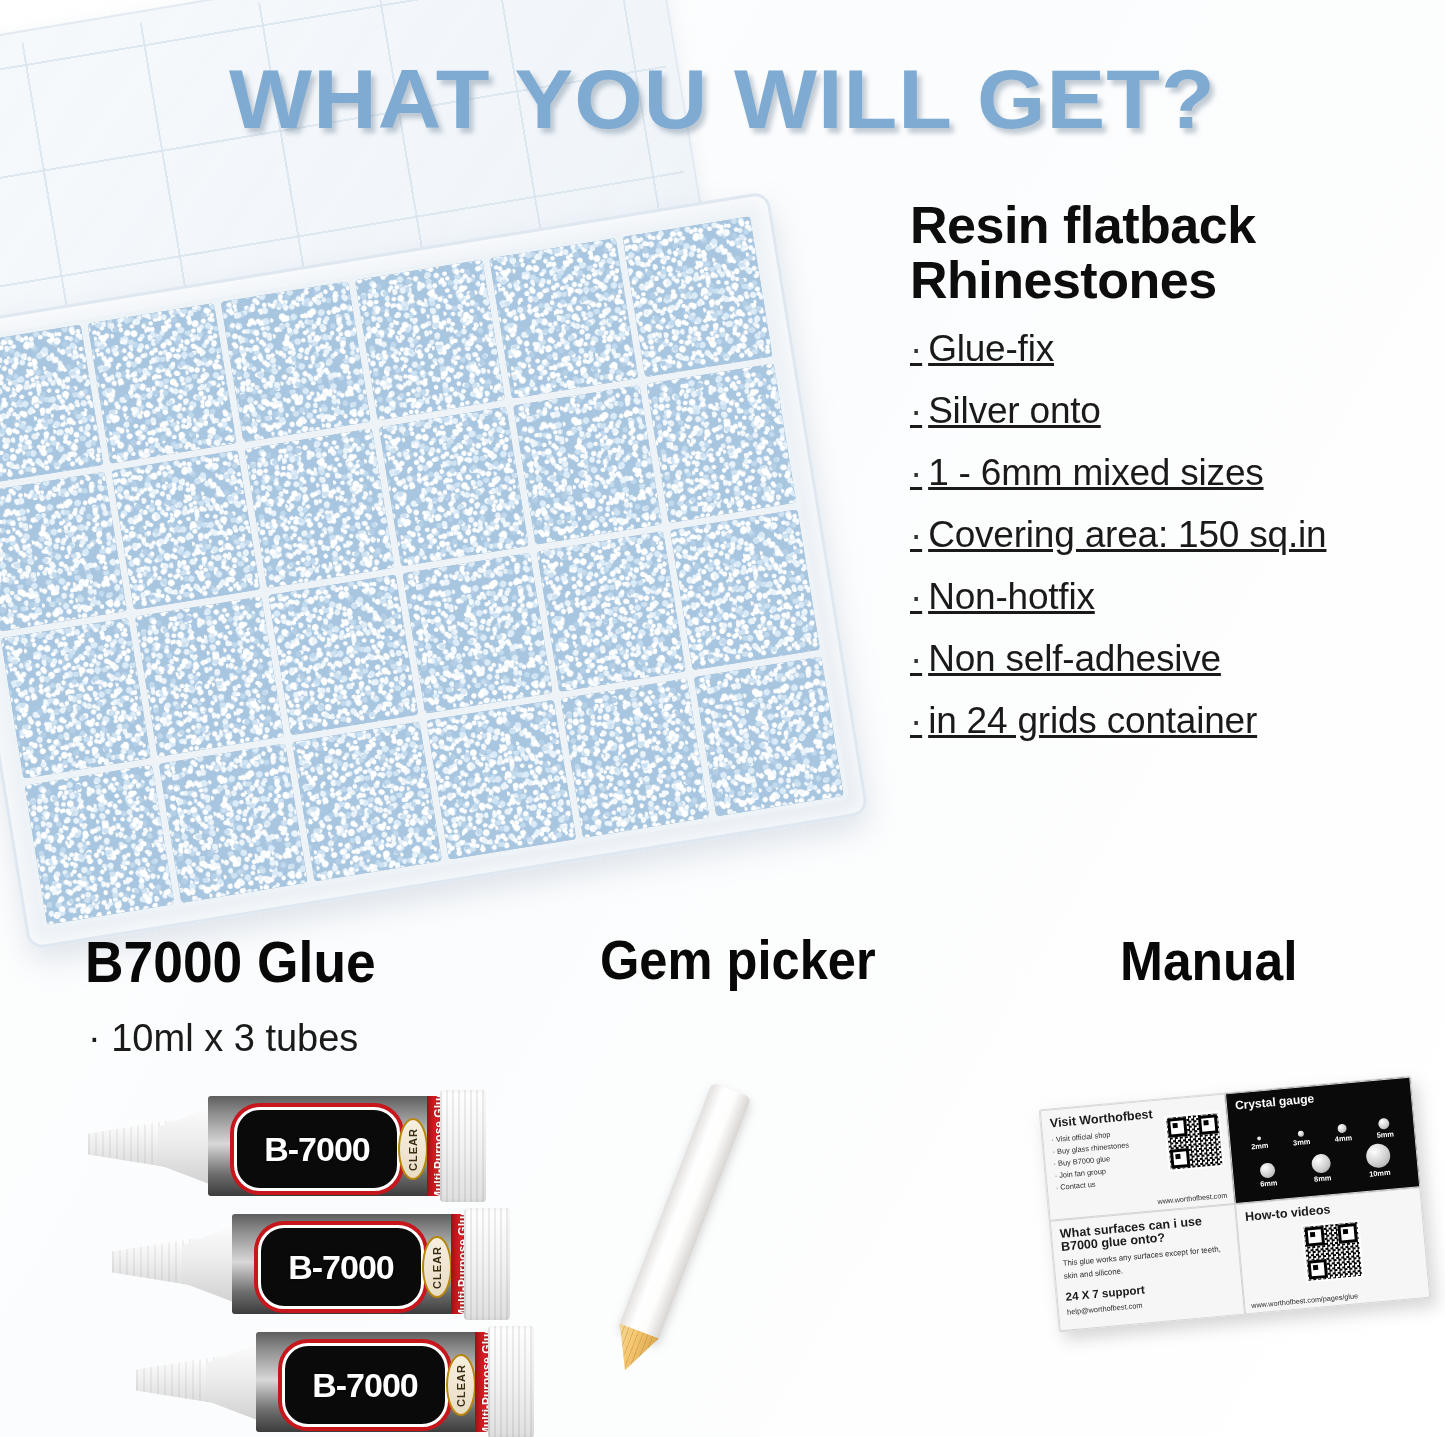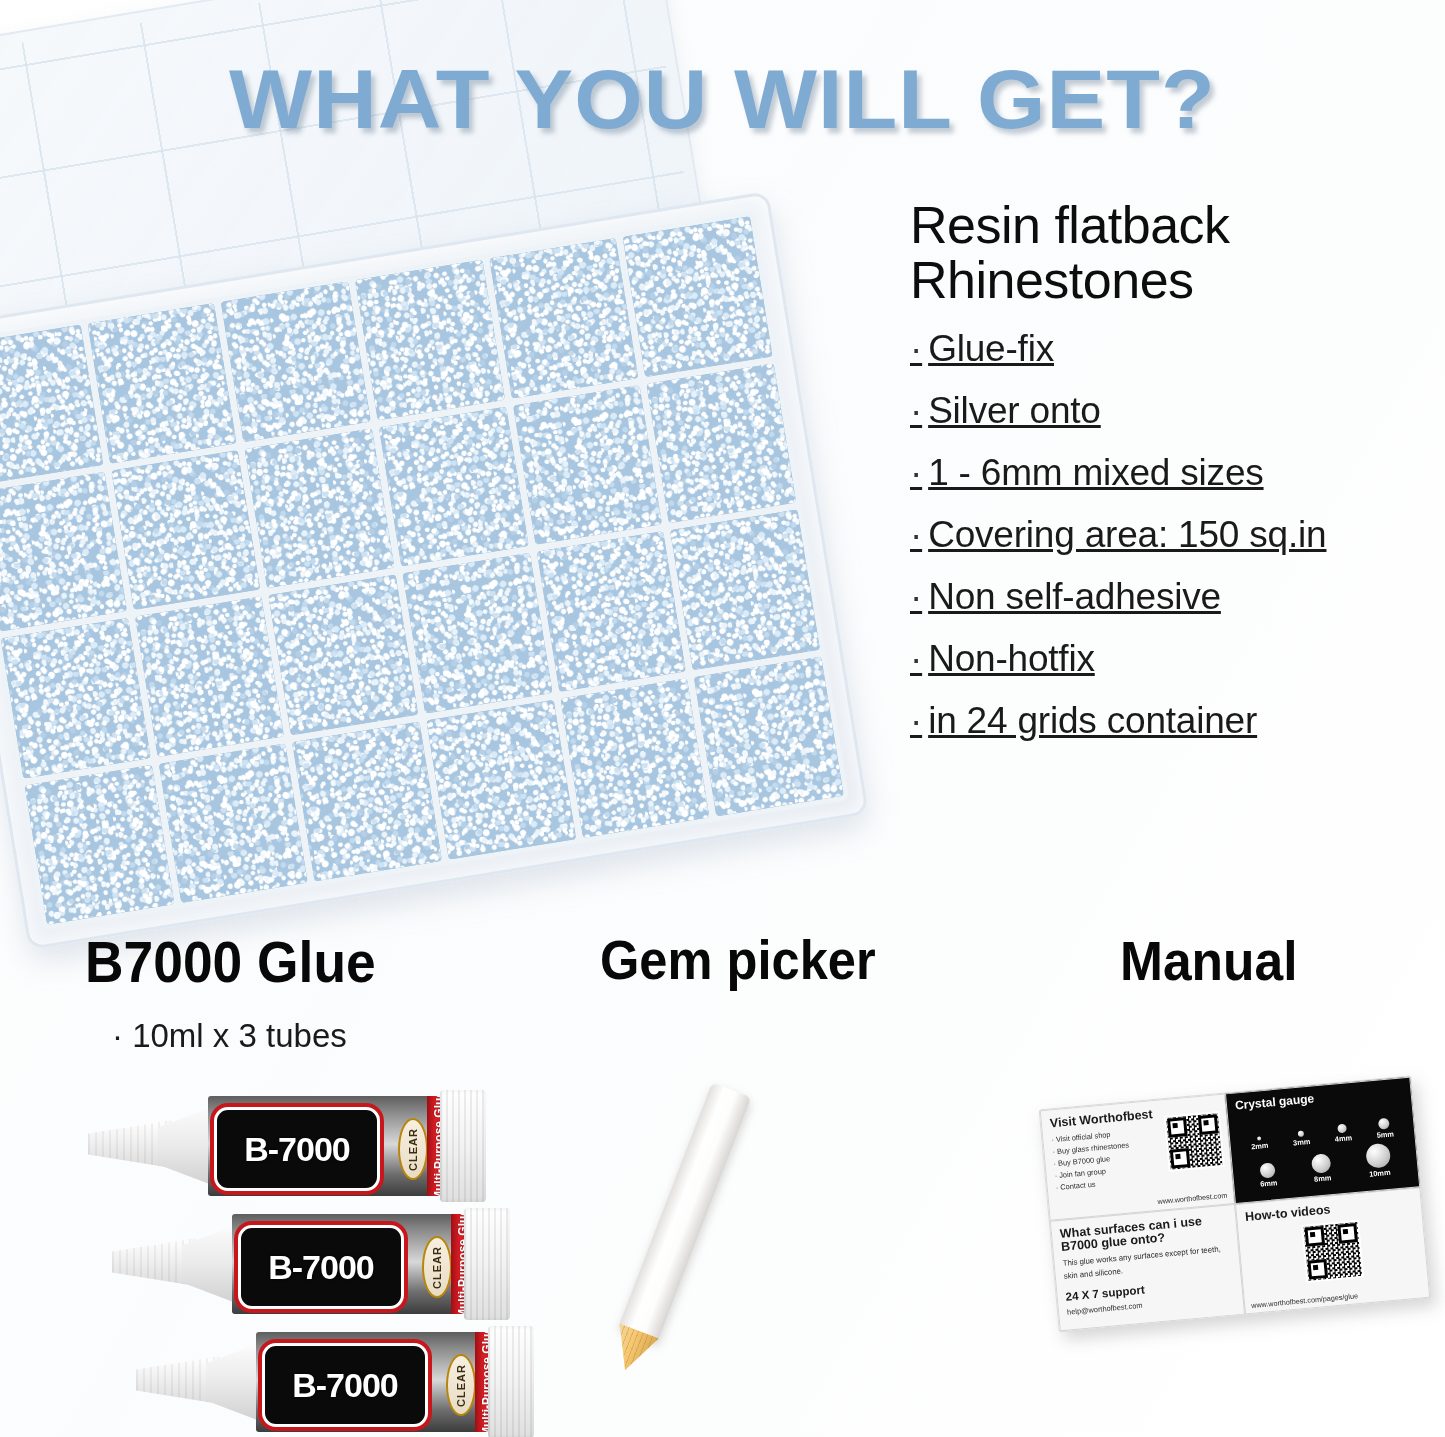--- a/index.html
+++ b/index.html
@@ -74,34 +74,34 @@
       25px 23px, 31px 27px, 22px 26px, 26px 21px,
       28px 25px, 24px 28px, 30px 23px, 23px 27px,
       17px 16px, 19px 18px, 18px 17px, 20px 19px;
     filter:saturate(1.05);}
   .gems.v2{background-position:5px 7px,11px 3px,2px 9px,14px 1px,7px 12px,3px 5px,9px 14px,16px 6px,1px 2px,12px 10px,6px 16px,18px 8px,4px 11px,13px 4px,8px 13px,15px 9px;}
   .gems.v3{background-position:9px 2px,4px 13px,15px 6px,2px 10px,11px 4px,17px 12px,6px 1px,13px 15px,8px 7px,3px 3px,16px 11px,10px 14px,12px 5px,7px 9px,1px 16px,5px 2px;}
   .gems.v4{background-position:13px 9px,7px 15px,3px 2px,18px 11px,10px 6px,1px 13px,15px 3px,5px 8px,11px 12px,17px 5px,2px 16px,8px 1px,14px 10px,4px 7px,12px 14px,9px 4px;}
 
   
   #spec-col{position:absolute;left:910px;top:198px;width:520px;z-index:7;}
-  #spec-title{font-size:52px;font-weight:normal;line-height:1.06;color:#0d0d0d;
+  #spec-title{font-size:52px;font-weight:bold;line-height:1.06;color:#0d0d0d;
     letter-spacing:-.5px;margin-bottom:22px;}
   .spec-item{font-size:37px;line-height:1.0;color:#1a1a1a;margin-bottom:25px;
     white-space:nowrap;letter-spacing:-.2px;text-decoration:underline;}
   .spec-item .bullet{color:#333;margin-right:6px;}
 
   
   .sec-head{position:absolute;z-index:7;font-weight:bold;color:#080808;
     font-family:"Liberation Sans Narrow","Liberation Sans",sans-serif;
     transform:scaleX(.92);transform-origin:left center;white-space:nowrap;}
   #head-glue{left:85px;top:928px;font-size:58px;}
   #head-picker{left:600px;top:928px;font-size:55px;}
   #head-manual{left:1120px;top:928px;font-size:56px;}
-  #glue-sub{position:absolute;left:88px;top:1017px;z-index:7;font-size:33px;color:#1a1a1a;white-space:nowrap;margin-left:24px;}
+  #glue-sub{position:absolute;left:88px;top:1017px;z-index:7;font-size:38px;color:#1a1a1a;white-space:nowrap;}
 
   
   .tube{position:absolute;z-index:6;width:400px;height:112px;}
   #tube1{left:88px;top:1090px;}
   #tube2{left:112px;top:1208px;}
   #tube3{left:136px;top:1326px;}
 
   .nozzle{position:absolute;left:0;top:30px;width:84px;height:48px;
     background:linear-gradient(180deg,#ffffff,#f0f0f0 45%,#dcdcdc);
     border-radius:10px 3px 3px 10px;
@@ -110,22 +110,22 @@
   .nozzle::after{content:"";position:absolute;inset:0;
     background:repeating-linear-gradient(90deg,rgba(0,0,0,.05) 0 2px,transparent 2px 7px);
     clip-path:polygon(0% 28%,100% 0%,100% 100%,0% 72%);}
   .shoulder{position:absolute;left:70px;top:14px;width:62px;height:84px;
     background:linear-gradient(180deg,#fdfdfd,#eaeaea 50%,#cfcfcf);
     clip-path:polygon(0% 28%,100% 0%,100% 100%,0% 72%);}
 
   .body{position:absolute;left:120px;top:6px;width:238px;height:100px;
     background:linear-gradient(180deg,#5e5e5e 0%,#8f8f8f 18%,#d8d8d8 48%,#6e6e6e 78%,#3c3c3c 100%);
     border-radius:3px;overflow:hidden;}
-  .lbl{position:absolute;left:6px;top:11px;width:160px;height:78px;
-    background:#0a0a0a;border:3px solid #ffffff;border-radius:14px;
+  .lbl{position:absolute;left:26px;top:11px;width:160px;height:78px;
+    background:#0a0a0a;border:3px solid #ffffff;border-radius:26px;
     box-shadow:0 0 0 4px #c8161d;
     display:flex;align-items:center;justify-content:center;}
   .lbl span{color:#fff;font-weight:bold;font-size:34px;letter-spacing:-1px;
     font-family:"Liberation Sans Narrow","Liberation Sans",sans-serif;
     text-shadow:0 0 3px rgba(0,0,0,.9);}
   .clear-badge{position:absolute;left:190px;top:22px;width:26px;height:58px;
     border:2px solid #b8860b;border-radius:50%;
     background:linear-gradient(180deg,#f7efe0,#e8dcc4);
     display:flex;align-items:center;justify-content:center;}
   .clear-badge i{font-style:normal;font-size:11px;font-weight:bold;color:#3a2d12;
@@ -279,22 +279,22 @@
 </div>
 
 <div id="title">WHAT YOU WILL GET?</div>
 
 <div id="spec-col">
   <div id="spec-title">Resin flatback Rhinestones</div>
   <div class="spec-item"><span class="bullet">·</span><span>Glue-fix</span></div>
   <div class="spec-item"><span class="bullet">·</span><span>Silver onto</span></div>
   <div class="spec-item"><span class="bullet">·</span><span>1 - 6mm mixed sizes</span></div>
   <div class="spec-item"><span class="bullet">·</span><span>Covering area: 150 sq.in</span></div>
+  <div class="spec-item"><span class="bullet">·</span><span>Non-hotfix</span></div>
   <div class="spec-item"><span class="bullet">·</span><span>Non self-adhesive</span></div>
-  <div class="spec-item"><span class="bullet">·</span><span>Non-hotfix</span></div>
   <div class="spec-item"><span class="bullet">·</span><span>in 24 grids container</span></div>
 </div>
 
 <div class="sec-head" id="head-glue">B7000 Glue</div>
 <div class="sec-head" id="head-picker">Gem picker</div>
 <div class="sec-head" id="head-manual">Manual</div>
 <div id="glue-sub">· 10ml x 3 tubes</div>
 
 <div class="tube" id="tube1">
   <div class="nozzle"></div>

